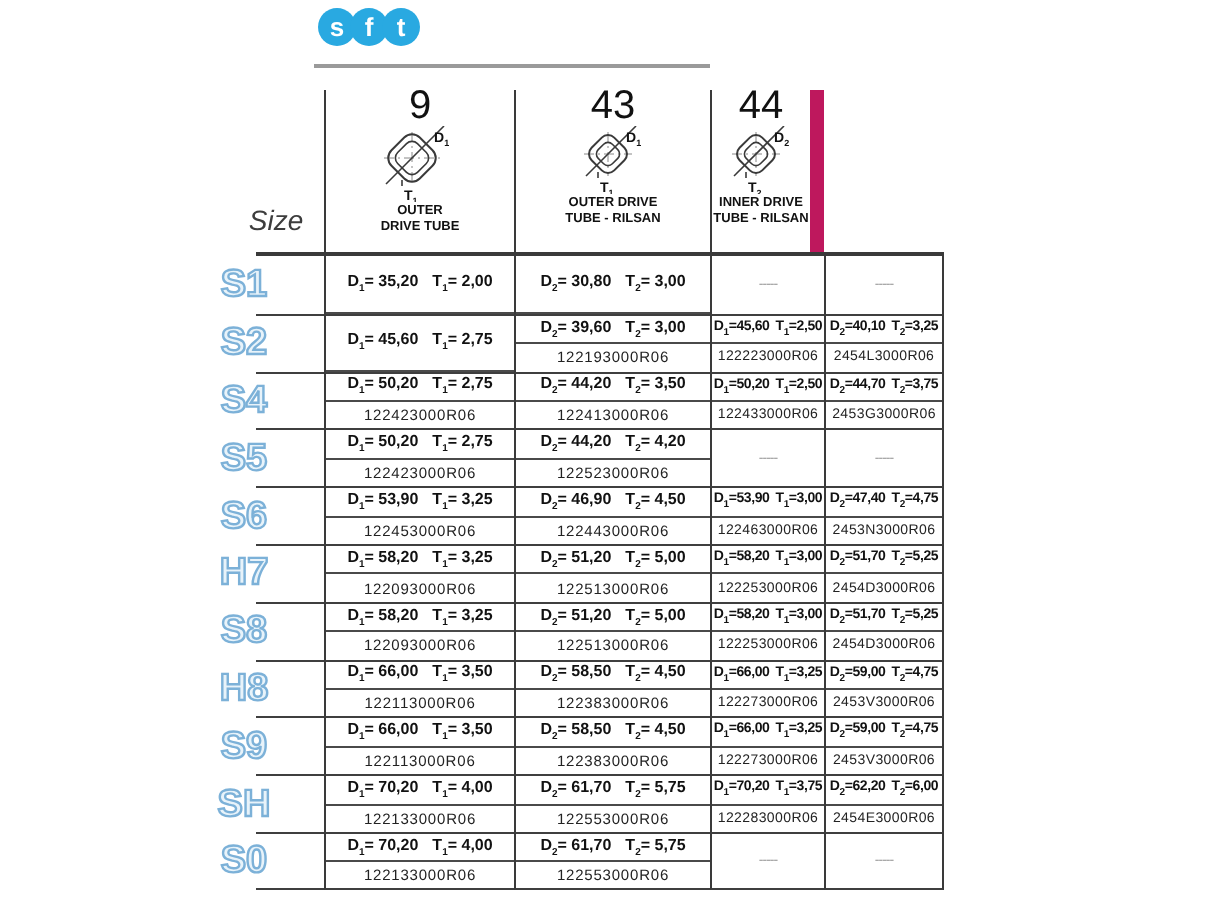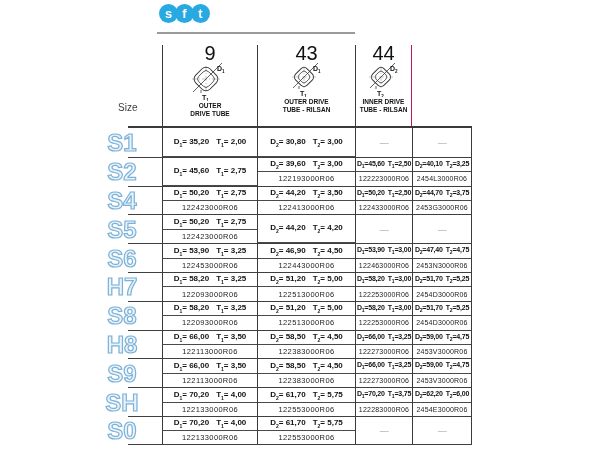--- a/index.html
+++ b/index.html
@@ -7,48 +7,48 @@
         font-family:"Liberation Sans", sans-serif;color:#1a1a1a;}
 
   
   .logo{position:absolute;left:159px;top:4px;display:flex;}
   .logo-circle{width:19px;height:19px;border-radius:50%;display:flex;align-items:center;
         justify-content:center;color:#fff;font-weight:bold;font-size:13px;line-height:1;}
   .logo-circle + .logo-circle{margin-left:-3px;}
   .top-rule{position:absolute;left:157px;top:32px;width:198px;height:2px;background:#9a9a9a;}
 
   
-  .size-label{position:absolute;left:118px;top:102px;width:40px;text-align:left;
-        font-size:10px;color:#3d3d3d;}
+  .size-label{position:absolute;left:118px;top:102px;width:40px;text-align:center;
+        font-size:14px;color:#3d3d3d;font-style:italic;}
 
   
   .thead{position:absolute;left:128px;top:45px;display:grid;
         grid-template-columns:34px 95px 98px 57px 60px;height:81px;
         border-bottom:2px solid #3a3a3a;}
   .hcell{position:relative;display:flex;flex-direction:column;align-items:center;
         justify-content:flex-start;overflow:visible;}
   .hcell.bl{border-left:1px solid #3a3a3a;}
-  .hcell.br{border-right:1px solid #be185d;}
+  .hcell.br{border-right:7px solid #be185d;}
   .hnum{font-size:20px;line-height:20px;font-weight:400;color:#111;margin-top:-2px;}
   .hcap{font-size:6.5px;line-height:7.5px;font-weight:bold;text-align:center;color:#111;
         margin-top:1px;white-space:nowrap;}
   .hdiag{margin-top:0px;}
 
   
   .tbody{position:absolute;left:128px;top:128px;display:grid;
         grid-template-columns:34px 95px 98px 57px 60px;grid-auto-rows:28.8px;}
   .cell{box-sizing:border-box;border-top:1.5px solid #3f3f3f;position:relative;overflow:visible;}
   .row-first .cell{border-top:none;}
   .row-last .cell{border-bottom:1.5px solid #3f3f3f;}
   .cell.bl{border-left:1px solid #3a3a3a;}
   .cell.br{border-right:1px solid #3a3a3a;}
 
   .labelcell{display:flex;align-items:center;}
   .rowlabel{display:inline-block;width:64px;margin-left:-38px;text-align:center;
-        font-size:24px;line-height:23px;font-weight:bold;letter-spacing:0px;
+        font-size:19px;line-height:23px;font-weight:bold;letter-spacing:0px;
         color:#e8f3fa;-webkit-text-stroke:1.2px #7cb1d8;}
 
   .datacell{display:flex;flex-direction:column;}
   .half{flex:1 1 50%;display:flex;align-items:center;justify-content:center;}
   .half.values{border-bottom:1px solid #4a4a4a;}
   .dt{font-weight:bold;font-size:8px;white-space:nowrap;color:#111;}
   .dt sub{font-size:5px;}
   .narrow .dt{font-size:7px;letter-spacing:-0.2px;}
   .gap{display:inline-block;width:7px;}
   .narrow .gap{width:3px;}
@@ -223,20 +223,23 @@
           </div>
           <div class="half">
             <span class="code">122423000R06</span>
           </div>
         </div><div class="cell bl datacell">
           <div class="half values">
             <b class="dt">D<sub>2</sub>=&nbsp;44,20</b>
             <span class="gap"></span>
             <b class="dt">T<sub>2</sub>=&nbsp;4,20</b>
           </div>
+          <div class="half">
+            <span class="code">122523000R06</span>
+          </div>
         </div><div class="cell bl narrow emptycell">
           <span class="dashmark">-----</span>
         </div><div class="cell bl br narrow emptycell">
           <span class="dashmark">-----</span>
         </div></div>
       <div class="trow" style="display: contents;"><div class="cell labelcell">
           <span class="rowlabel">S6</span>
         </div><div class="cell bl datacell">
           <div class="half values">
             <b class="dt">D<sub>1</sub>=&nbsp;53,90</b>

